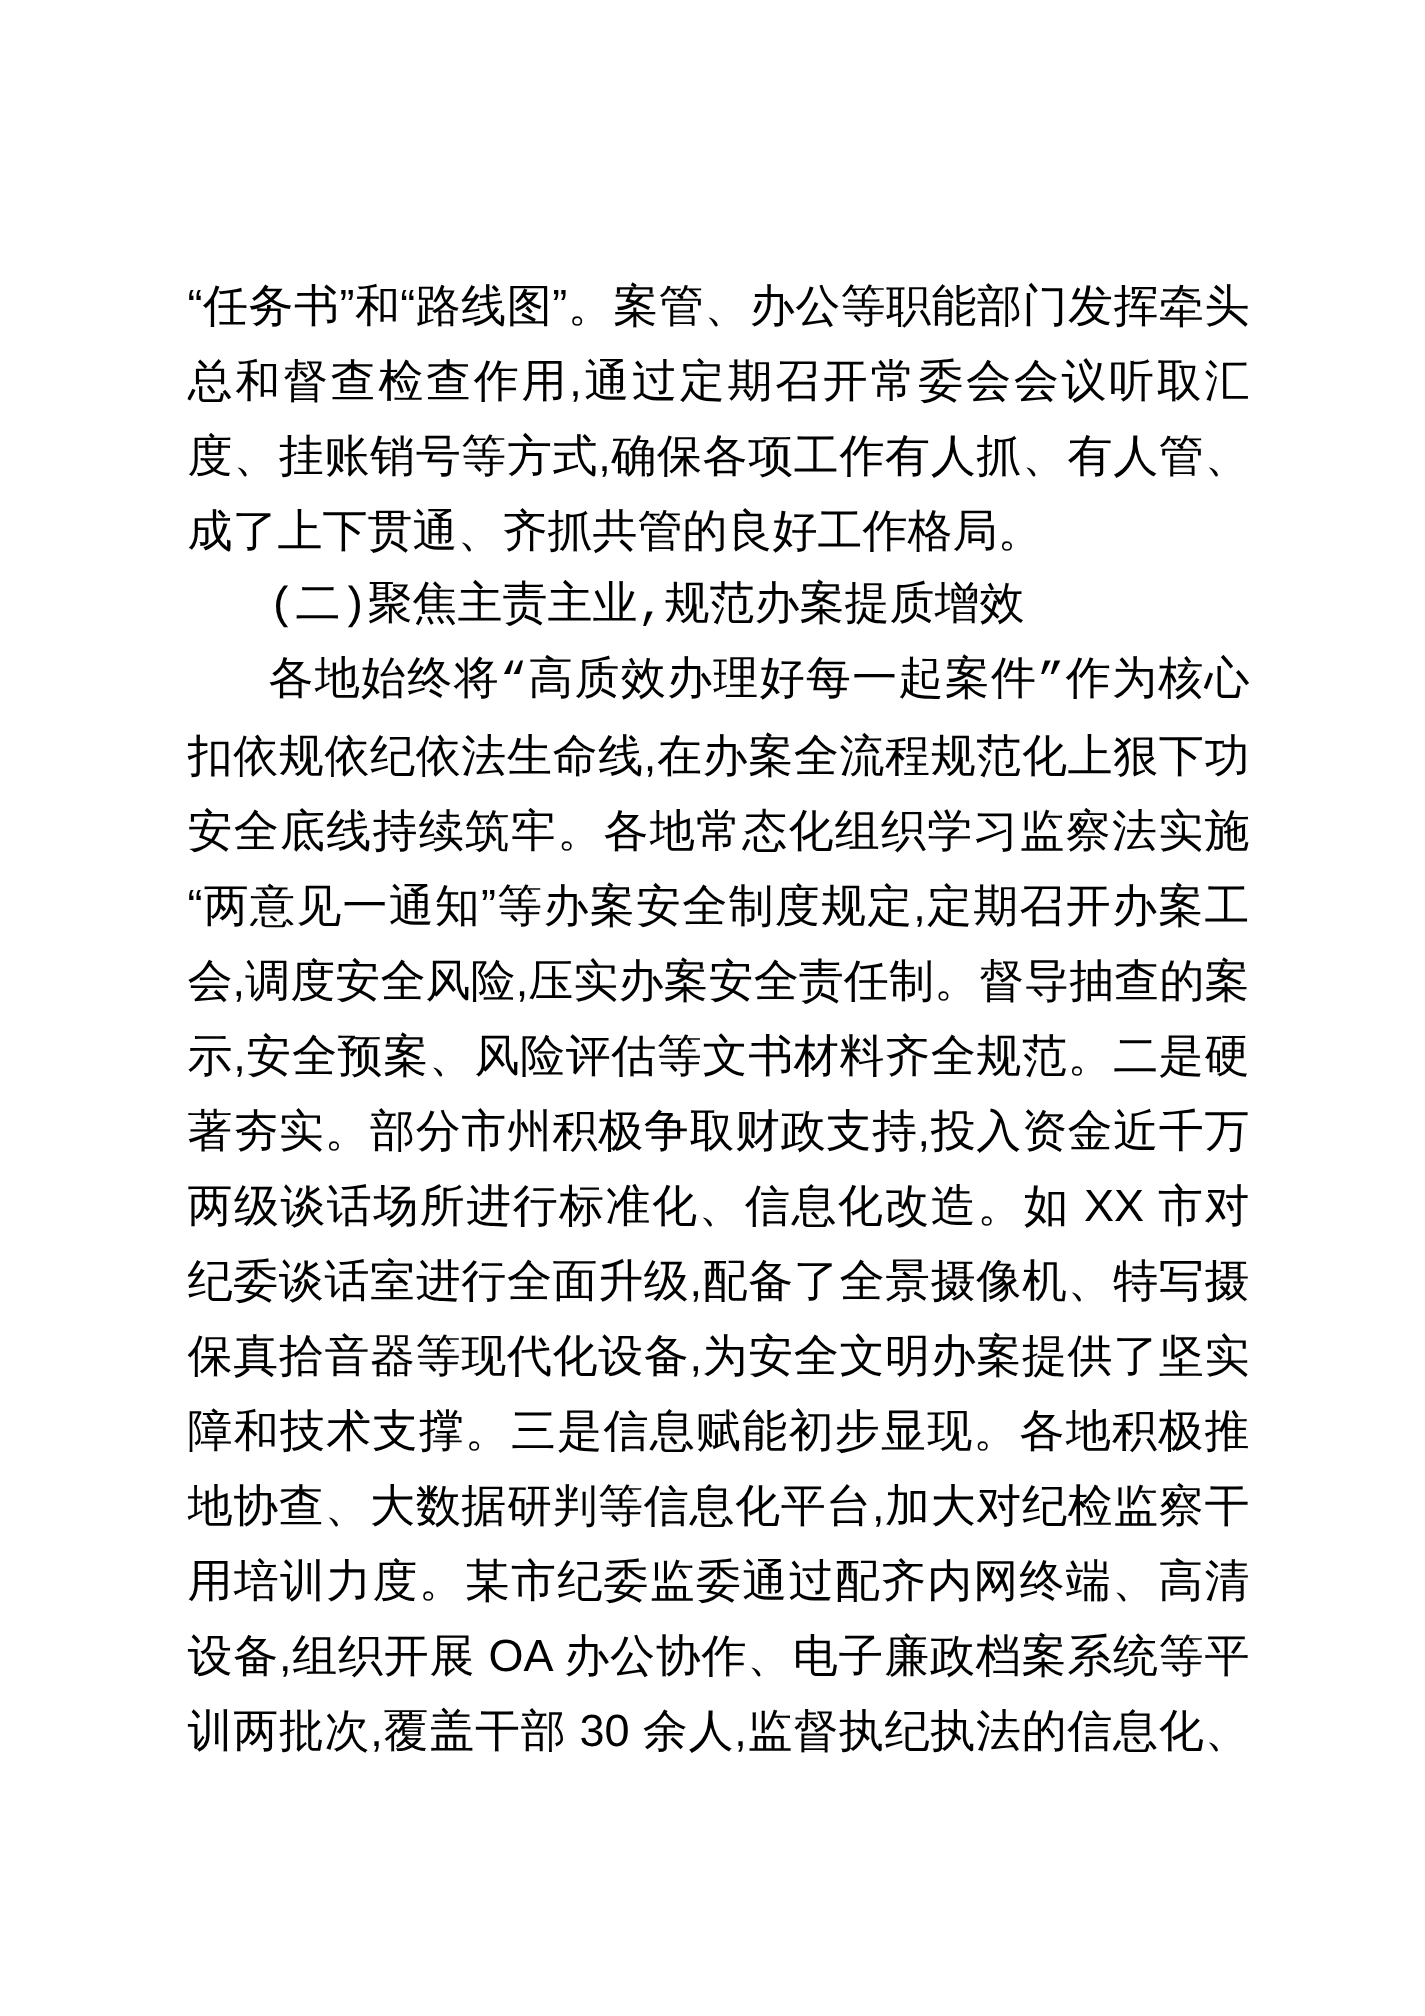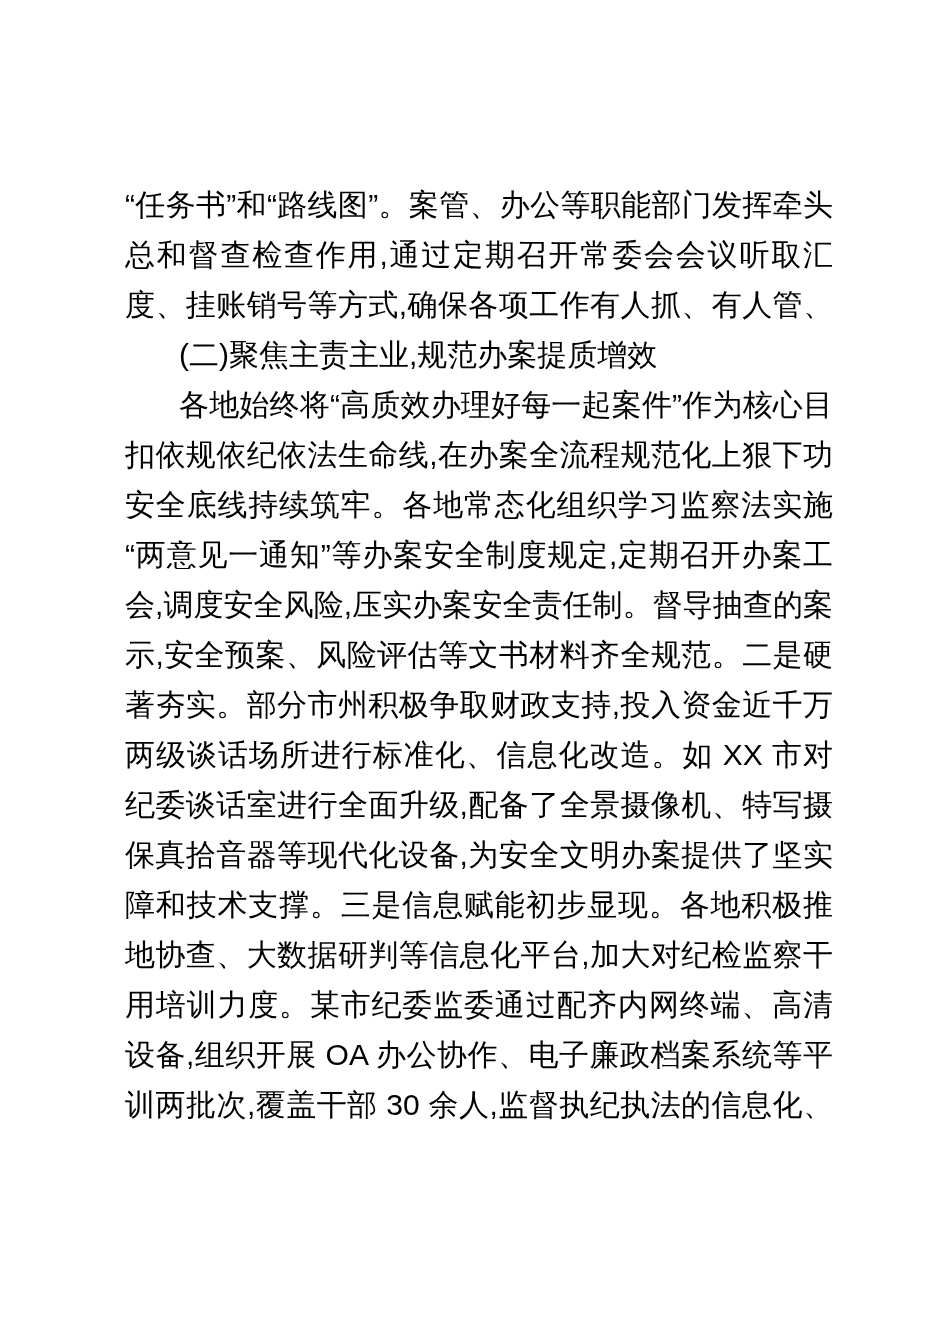--- a/index.html
+++ b/index.html
@@ -32,31 +32,33 @@
     overflow: hidden;
     text-align: left;
     letter-spacing: 0;
   }
   .line.stretch {
     text-align: justify;
     text-align-last: justify;
   }
   .line.ind {
     text-indent: 54px;
+    font-family: Liberation Mono, monospace;
   }
 </style>
 </head>
 <body>
 
 <main class="doc">
 
   <section class="para">
     <div class="line stretch">“任务书”和“路线图”。案管、办公等职能部门发挥牵头抓</div>
     <div class="line stretch">总和督查检查作用,通过定期召开常委会会议听取汇报、现场调</div>
     <div class="line stretch">度、挂账销号等方式,确保各项工作有人抓、有人管、有落实,形</div>
+    <div class="line">成了上下贯通、齐抓共管的良好工作格局。</div>
   </section>
 
   <section class="para">
     <div class="line ind">(二)聚焦主责主业,规范办案提质增效</div>
   </section>
 
   <section class="para">
     <div class="line ind stretch">各地始终将“高质效办理好每一起案件”作为核心目标,紧</div>
     <div class="line stretch">扣依规依纪依法生命线,在办案全流程规范化上狠下功夫。一是</div>
     <div class="line stretch">安全底线持续筑牢。各地常态化组织学习监察法实施条例及</div>

